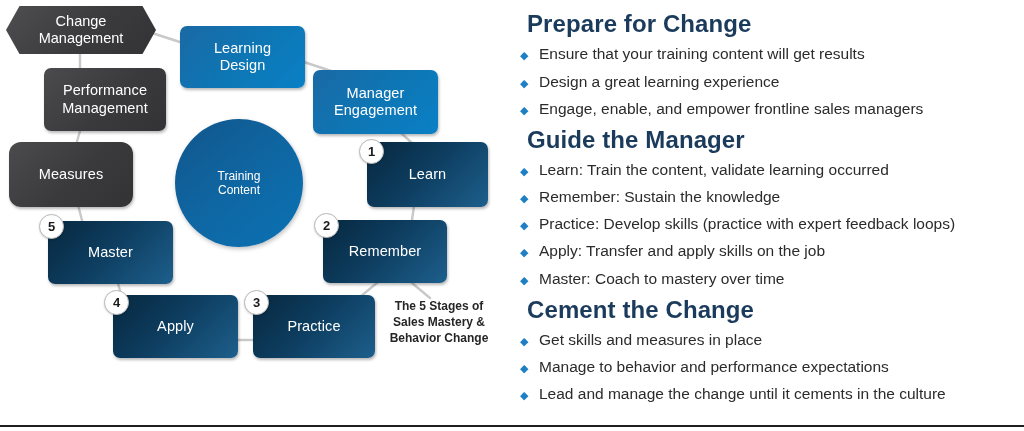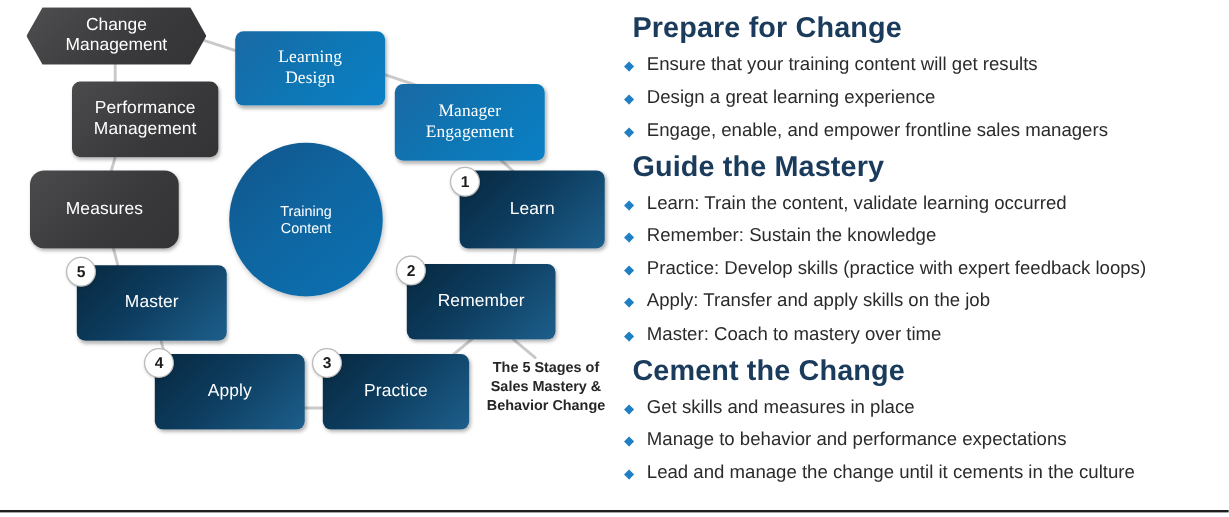--- a/index.html
+++ b/index.html
@@ -18,21 +18,21 @@
     position: absolute;
     left: 0; top: 0;
     width: 1024px;
     height: 431px;
     background: #ffffff;
   }
 
   
   #diagram {
     position: absolute;
-    left: 16px; top: 0;
+    left: 0; top: 0;
     width: 505px;
     height: 355px;
   }
   #connectors {
     position: absolute;
     left: 0; top: 0;
     width: 505px; height: 431px;
     pointer-events: none;
   }
 
@@ -52,21 +52,20 @@
     padding: 2px 6px;
   }
 
   
   .node.grey {
     background: linear-gradient(135deg, #4b4b4d 0%, #3a3a3c 55%, #333335 100%);
   }
   
   .node.blue {
     background: linear-gradient(135deg, #1a69a4 0%, #0e76b4 50%, #0a80c6 100%);
-    font-family: Liberation Serif, serif;
   }
   
   .node.navy {
     background: linear-gradient(135deg, #07283f 0%, #0d3c5e 45%, #1d5f8c 100%);
   }
 
   
   .hexnode {
     position: absolute;
     display: flex;
@@ -291,21 +290,21 @@
           <span class="bullet-text">Design a great learning experience</span>
         </li>
         <li class="bullet">
           <span class="bullet-marker">◆</span>
           <span class="bullet-text">Engage, enable, and empower frontline sales managers</span>
         </li>
       </ul>
     </div>
 
     <div class="section">
-      <div class="section-title">Guide the Mastery</div>
+      <div class="section-title">Guide the Manager</div>
       <ul class="bullets">
         <li class="bullet">
           <span class="bullet-marker">◆</span>
           <span class="bullet-text">Learn: Train the content, validate learning occurred</span>
         </li>
         <li class="bullet">
           <span class="bullet-marker">◆</span>
           <span class="bullet-text">Remember: Sustain the knowledge</span>
         </li>
         <li class="bullet">

